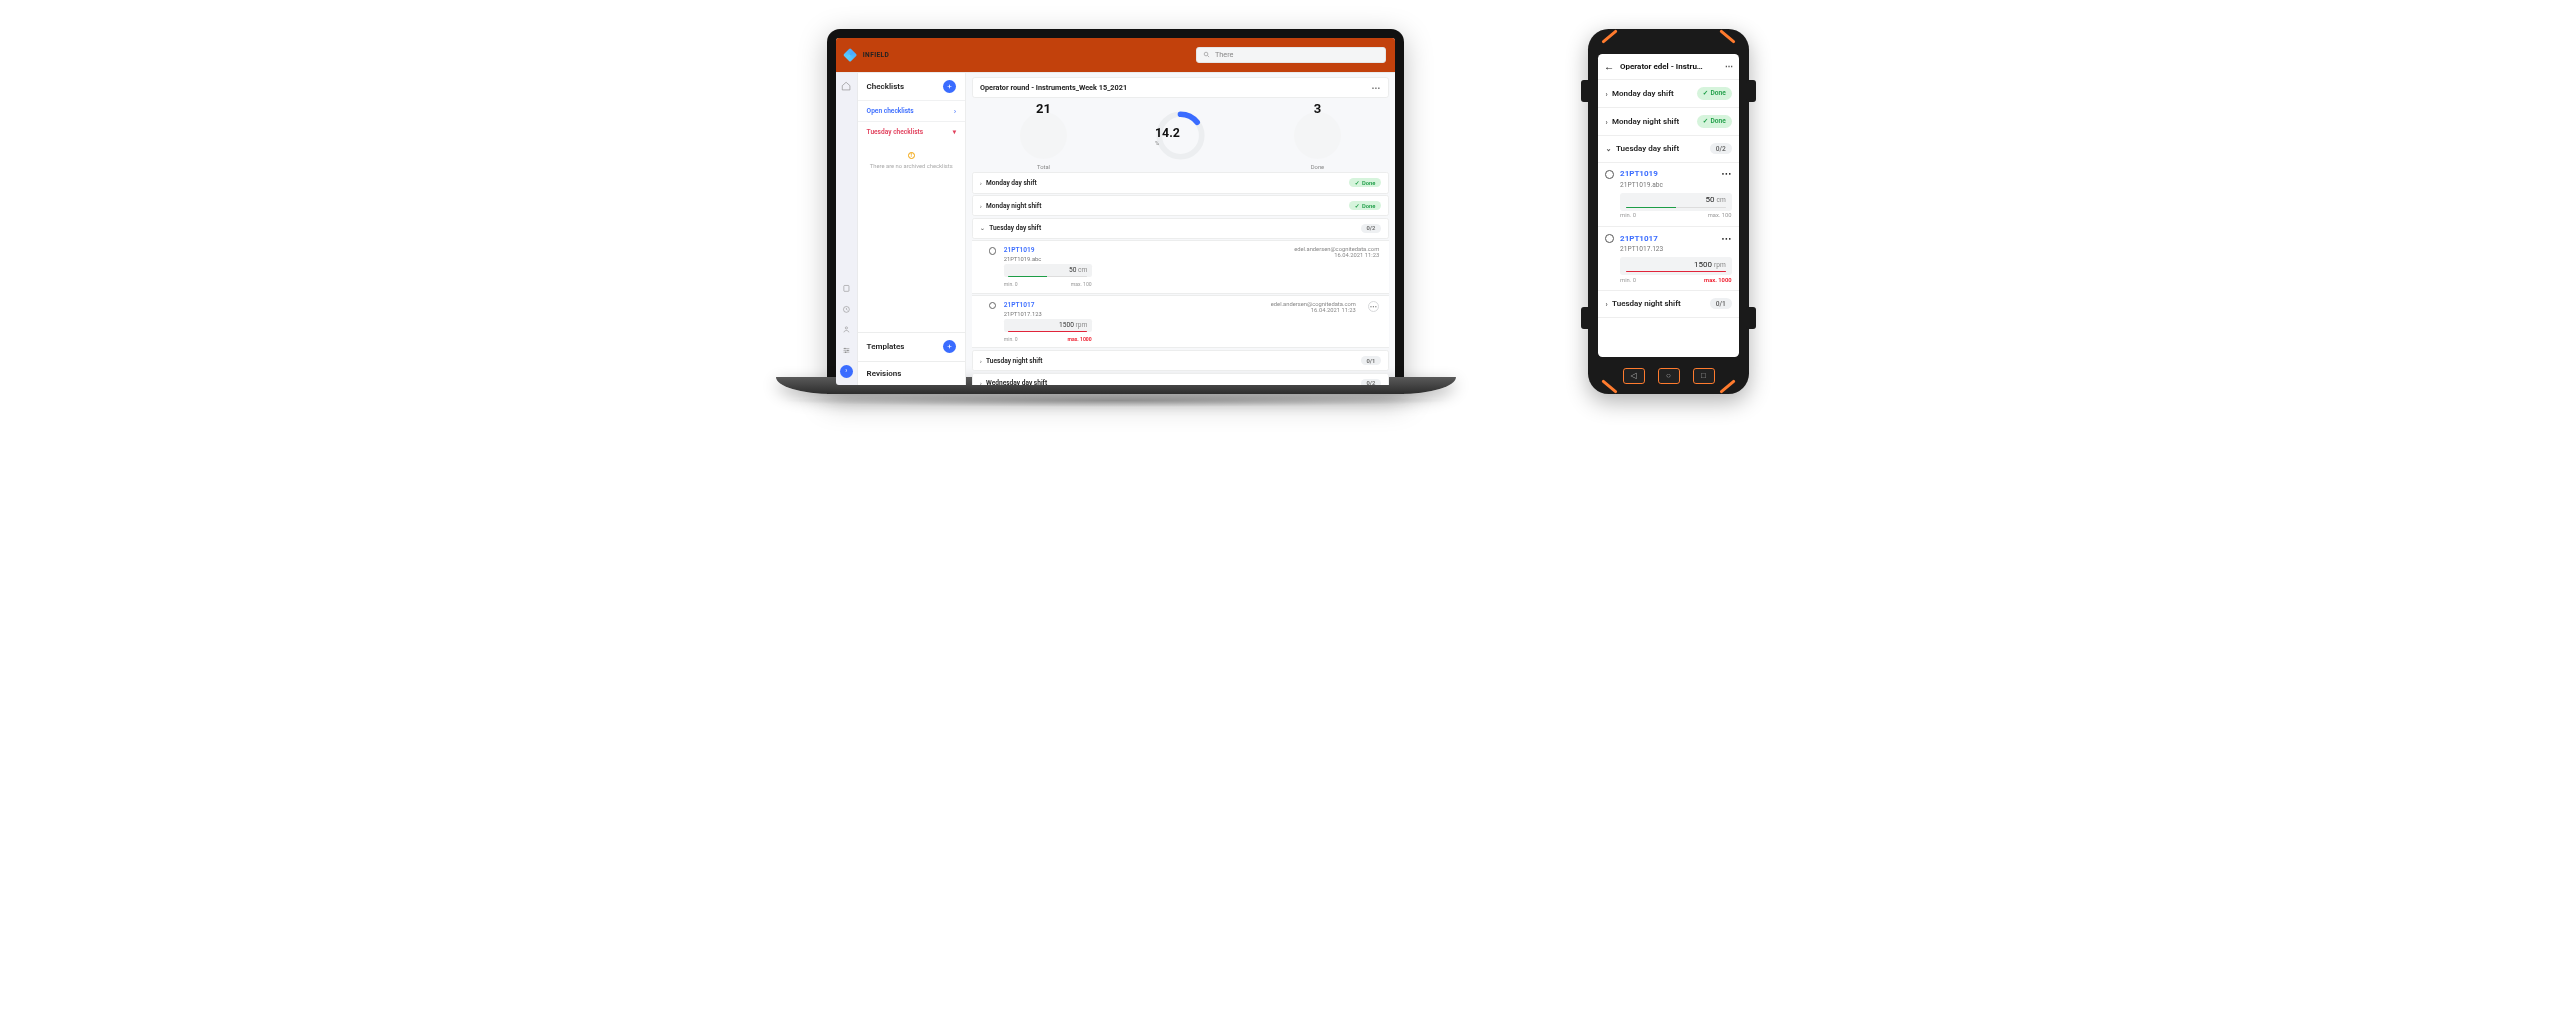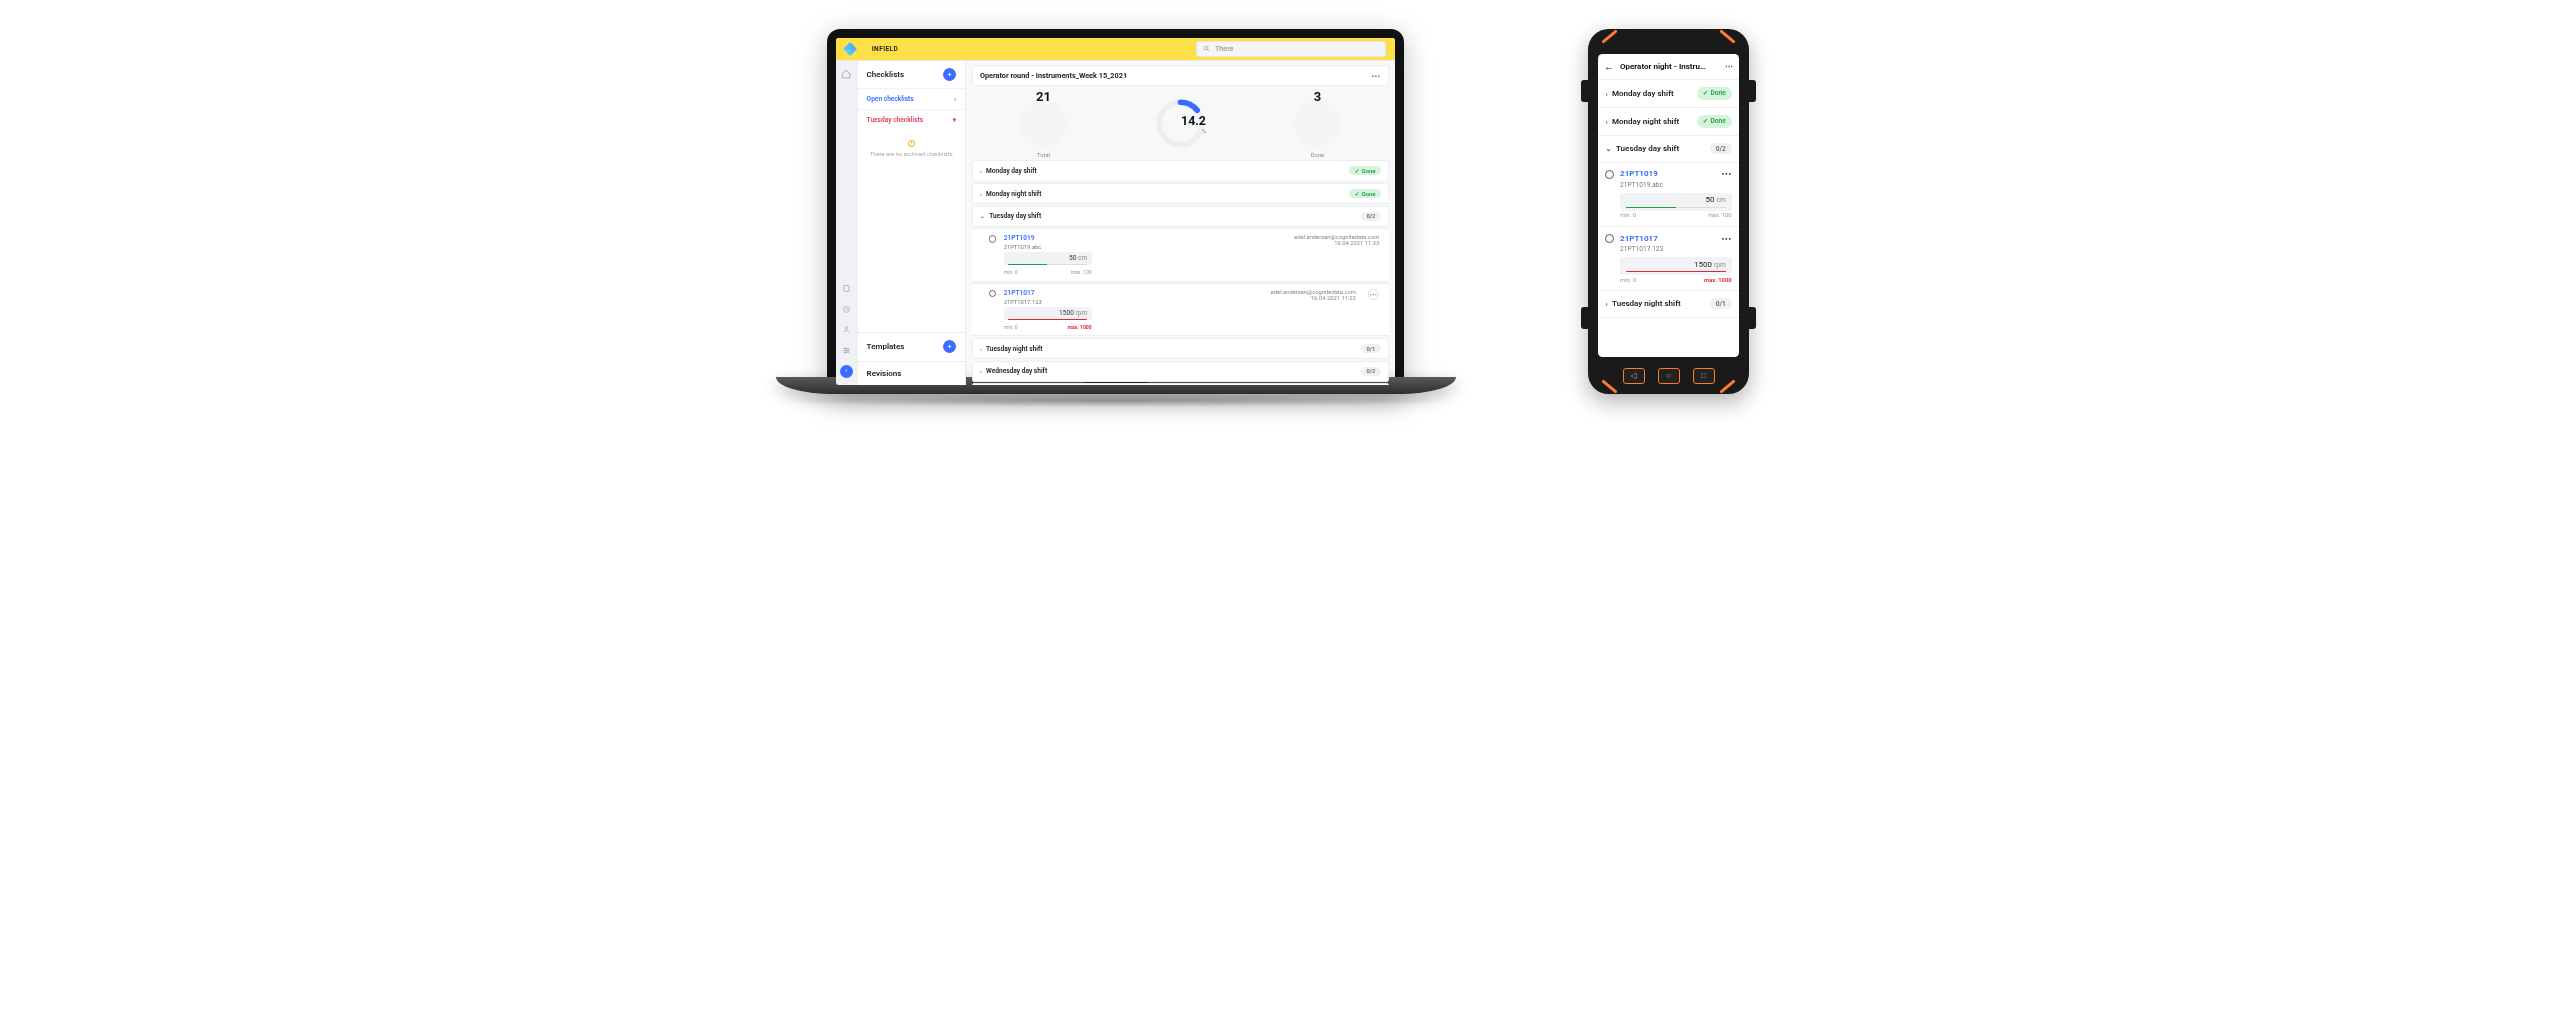--- a/index.html
+++ b/index.html
@@ -23,22 +23,22 @@
     width: 680px; height: 17.5px; margin-left: -51px;
     background: linear-gradient(#5a5a5a,#2d2d2d);
     border-radius: 0 0 58px 58px / 0 0 17.5px 17.5px;
     box-shadow: 0 5.8px 16px rgba(0,0,0,.3);
   }
   .laptop-notch { width: 66px; height: 7.3px; background:#222; margin:-17.5px auto 10.2px; border-radius:0 0 5.8px 5.8px; }
   .laptop-shadow { width: 680px; height: 13px; margin-left:-51px; background: radial-gradient(ellipse at center, rgba(0,0,0,.25), transparent 70%); }
 
   
   .app-header {
-    height: 23px; background:#fde047; border-bottom:0.7px solid #e9eaec;
-    display:flex; align-items:center; padding:0 8.8px; gap:17px;
+    height: 35px; background:#c2410c; border-bottom:0.7px solid #e9eaec;
+    display:flex; align-items:center; padding:0 8.8px; gap:8px;
   }
   .logo { width:10.2px; height:10.2px; border-radius:1.5px;
     background: conic-gradient(#4aa8ff, #5ad0ff, #4aa8ff); transform: rotate(45deg); }
   .brand { font-weight:700; font-size:6.6px; letter-spacing:0.4px; color:#222; }
   .search-bar { margin-left:auto; width:190px; height:16px; background:#f4f5f6; border:0.7px solid #e5e6e8;
     border-radius:2.9px; display:flex; align-items:center; padding:0 5.8px; gap:4.4px; color:#888; }
   .search-bar svg { width:7.3px; height:7.3px; }
 
   
   .app-body { flex:1; display:flex; overflow:hidden; }
@@ -69,21 +69,21 @@
   .main-title { font-size:7.3px; font-weight:700; color:#222; }
   .more-btn { margin-left:auto; color:#666; font-weight:700; letter-spacing:0.7px; font-size:8.8px; }
 
   
   .stats-row { display:flex; justify-content:space-around; align-items:center; padding:7.3px 4.4px; }
   .stat-circle { width:47px; height:47px; border-radius:50%; background:#f4f5f6; display:flex; flex-direction:column; align-items:center; justify-content:center;gap:47px; }
   .stat-val { font-size:13px; font-weight:700; color:#111; }
   .stat-label { font-size:5.8px; color:#888; margin-top:0.7px; }
   .donut { width:51px; height:51px; position:relative; }
   .donut svg { width:51px; height:51px; transform:rotate(-90deg); }
-  .donut-center { position:absolute; inset:0; display:flex; flex-direction:column; align-items:flex-end; justify-content:center; }
+  .donut-center { position:absolute; inset:0; display:flex; flex-direction:column; align-items:flex-start; justify-content:center; }
   .donut-val { font-size:12.4px; font-weight:700; color:#111; }
   .donut-unit { font-size:5.8px; color:#888; }
 
   
   .shifts { flex:1; overflow:auto; display:flex; flex-direction:column; gap:1.5px; }
   .shift-row { background:#fff; border:0.7px solid #eceded; border-radius:2.2px; padding:5.1px 7.3px; display:flex; align-items:center; gap:4.4px; font-size:6.6px; font-weight:600; color:#222; }
   .shift-row .chev { color:#666; font-size:5.8px; }
   .badge-done { margin-left:auto; font-size:5.8px; background:#d6f4dc; color:#1d9d46; padding:1.5px 5.8px; border-radius:7.3px; display:flex; align-items:center; gap:2.2px; }
   .badge-count { margin-left:auto; font-size:5.8px; background:#eef0f2; color:#666; padding:1.5px 5.8px; border-radius:7.3px; }
 
@@ -348,21 +348,21 @@
     <span class="lug bl"></span>
       <span class="lug br"></span>
     <span class="bump l1"></span>
       <span class="bump l2"></span>
     <span class="bump r1"></span>
       <span class="bump r2"></span>
 
     <div class="phone-screen">
       <div class="ph-head">
         <span class="ph-back">←</span>
-        <span class="ph-title">Operator night - Instru…</span>
+        <span class="ph-title">Operator edel - Instru…</span>
         <span class="ph-more">⋯</span>
       </div>
 
       <div class="ph-row">
         <span class="chev">›</span>
         <span>Monday day shift</span>
         <span class="ph-done">✓ <span>Done</span></span>
       </div>
       <div class="ph-row">
         <span class="chev">›</span>

